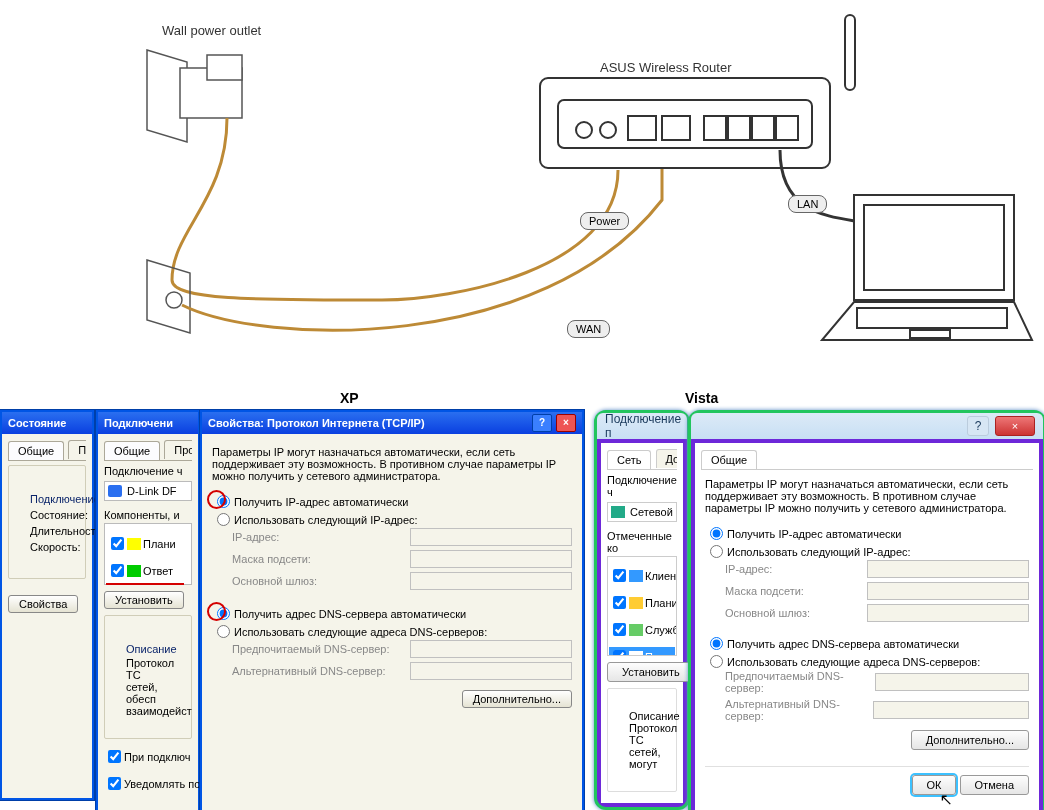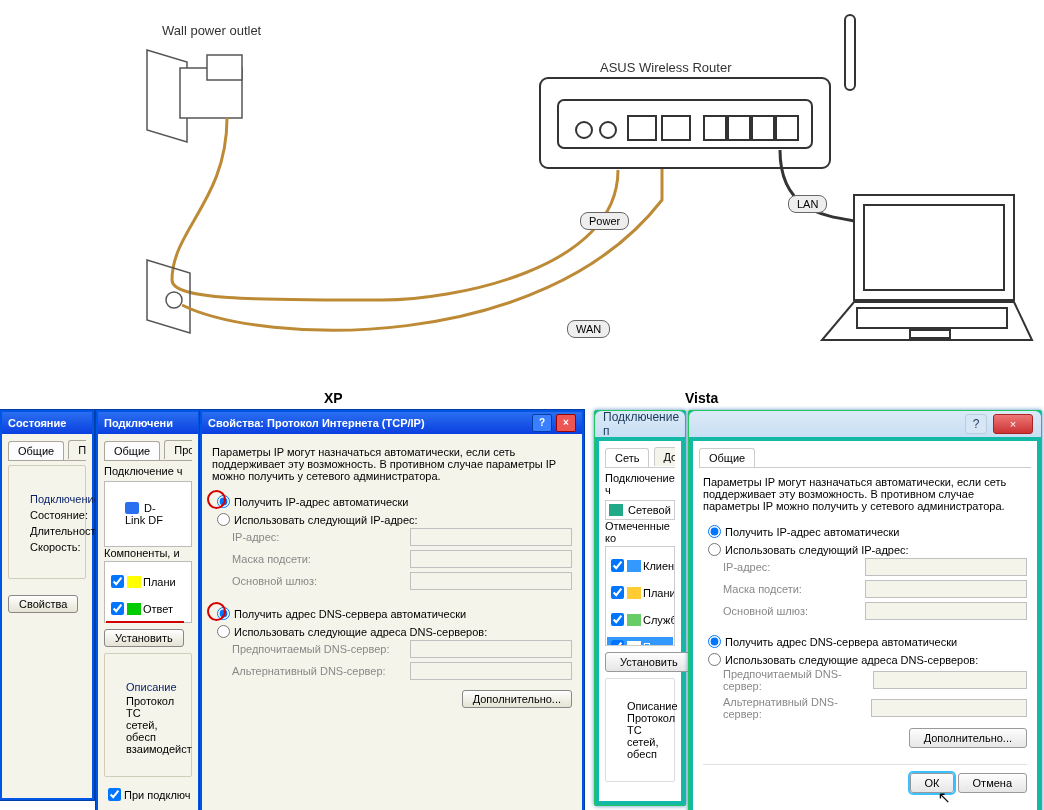--- a/index.html
+++ b/index.html
@@ -26,21 +26,21 @@
   .grp{border:1px solid #d0cdb8;padding:21px;margin:4px 0;border-radius:2px}
   .radio{margin:2px 0;white-space:nowrap}
   .radio input{vertical-align:-2px;margin-right:4px}
   .ipfield{display:inline-block;width:160px;border:1px solid #c0c0c0;background:#fff;height:16px;vertical-align:middle}
   .ipfield.disabled{background:#f5f4ea}
   .iprow{display:flex;justify-content:space-between;align-items:center;margin:2px 0 4px;padding-left:20px}
   .iprow label{color:#888}
   .circled{position:relative}
   .circled::before{content:"";position:absolute;left:-5px;top:-2px;width:15px;height:15px;border:2px solid #d40000;border-radius:50%}
   
-  .viswin{position:absolute;border:1px solid #22c55e;background:#14b8a6;border-radius:2px;box-shadow:0 0 4px #5a8ac6}
+  .viswin{position:absolute;border:3px solid #22c55e;background:#6d28d9;border-radius:12px;box-shadow:0 0 4px #5a8ac6}
   .vistitle{background:linear-gradient(#dceaf7,#c8dff4);height:26px;padding:0 8px;display:flex;align-items:center;gap:6px;font-size:12px;border-radius:6px 6px 0 0;color:#1a3a5c}
   .vistitle .sp{flex:1}
   .visclose{width:38px;height:18px;background:linear-gradient(#e77,#c33);border:1px solid #a22;border-radius:3px;display:flex;align-items:center;justify-content:center;color:#fff;font-size:11px}
   .visbody{background:#fff;margin:4px;padding:6px;font-size:11px}
   .visbtn{background:linear-gradient(#fdfdfd,#e6e6e6);border:1px solid #999;border-radius:3px;padding:3px 14px;display:inline-block;font-size:11px}
   .visbtn.hl{box-shadow:0 0 0 2px #3cc1ff}
   .cursor{position:absolute;font-size:16px;pointer-events:none}
   .redline{position:absolute;background:#d40000;height:2px}
 </style>
 </head>
@@ -92,21 +92,21 @@
       <rect x="908" y="330" width="40" height="8"></rect>
     </g>
   </svg>
 
   <span class="tbtn" style="left:578px;top:212px">Power</span>
   <span class="tbtn" style="left:565px;top:320px">WAN</span>
   <span class="tbtn" style="left:786px;top:195px">LAN</span>
 </div>
 
 <div class="oslabels" style="height:20px">
-  <span style="left:324px">XP</span>
+  <span style="left:340px">XP</span>
   <span style="left:685px">Vista</span>
 </div>
 
 <div style="position:relative;width:1044px;height:400px">
 
   <div class="xpwin" style="left:0;top:0;width:90px">
     <div class="xptitle">
         <span>Состояние</span>
       </div>
     <div class="xpbody" style="height:352px">
@@ -129,25 +129,25 @@
   <div class="xpwin" style="left:96px;top:0;width:100px">
     <div class="xptitle">
         <span>Подключени</span>
       </div>
     <div class="xpbody" style="height:370px">
       <div class="tabs">
         <span class="tab sel">Общие</span>
         <span class="tab">Проверк</span>
       </div>
       <div style="margin:4px 0">Подключение ч</div>
-      <div style="border:1px solid #bbb;padding:20px;background:#fff">
+      <div style="border:1px solid #bbb;padding:3px;background:#fff">
         <span class="micon" style="background:#2a6ff0;border-radius:2px"></span>
         <span>D-Link DF</span>
       </div>
-      <div style="margin:0 0 2px">Компоненты, и</div>
+      <div style="margin:8px 0 2px">Компоненты, и</div>
       <div style="border:1px solid #bbb;background:#fff;padding:2px 2px 2px 2px;height:56px;overflow:hidden">
         <div class="chk"><input type="checkbox" checked="" style=""><span class="micon" style="background:#ff0"></span><span>Плани</span></div>
         <div class="chk"><input type="checkbox" checked="" style=""><span class="micon" style="background:#0c0"></span><span>Ответ</span></div>
         <div class="chk"><input type="checkbox" checked="" style=""><span class="micon" style="background:#39f"></span><span>Прото</span></div>
       </div>
       <div class="redline" style="left:8px;width:78px;margin-top:-2px"></div>
       <div style="margin:6px 0">
         <span class="btn">Установить</span>
       </div>
       <div class="grp">
@@ -211,35 +211,35 @@
     <div class="visbody" style="height:348px">
       <div class="tabs" style="border-color:#ccc">
         <span class="tab sel" style="background:#fff;border-color:#ccc">Сеть</span>
         <span class="tab" style="border-color:#ccc">Доступ</span>
       </div>
       <div style="margin:4px 0">Подключение ч</div>
       <div style="border:1px solid #ccc;padding:3px;background:#fff">
         <span class="micon" style="background:#2a8"></span>
         <span>Сетевой</span>
       </div>
-      <div style="margin:0 0 2px">Отмеченные ко</div>
+      <div style="margin:8px 0 2px">Отмеченные ко</div>
       <div style="border:1px solid #ccc;background:#fff;padding:1px;height:96px;overflow:hidden">
         <div class="chk"><input type="checkbox" checked="" style=""><span class="micon" style="background:#39f"></span><span>Клиент д</span></div>
         <div class="chk"><input type="checkbox" checked="" style=""><span class="micon" style="background:#fc3"></span><span>Планиров</span></div>
         <div class="chk"><input type="checkbox" checked="" style=""><span class="micon" style="background:#6c6"></span><span>Служба д</span></div>
         <div class="chk" style="background:#3399ff;color:#fff"><input type="checkbox" checked="" style=""><span class="micon" style="background:#fff"></span><span>Протоко</span></div>
         <div class="chk"><input type="checkbox" checked="" style=""><span class="micon" style="background:#a7d"></span><span>Драйвер</span></div>
 
       </div>
       <div style="margin:6px 0">
         <span class="visbtn">Установить</span>
       </div>
       <div class="grp" style="border-color:#ddd">
         <div>Описание</div>
-        <div>Протокол TC сетей, обесп</div>
+        <div>Протокол TC сетей, могут</div>
       </div>
     </div>
   </div>
 
   <div class="viswin" style="left:688px;top:0;width:352px">
     <div class="vistitle">
       <span class="sp"></span>
       <span style="width:20px;height:18px;background:#d7e6f4;border:1px solid #bcd;border-radius:3px;display:flex;align-items:center;justify-content:center">?</span>
       <span class="visclose">×</span>
     </div>

